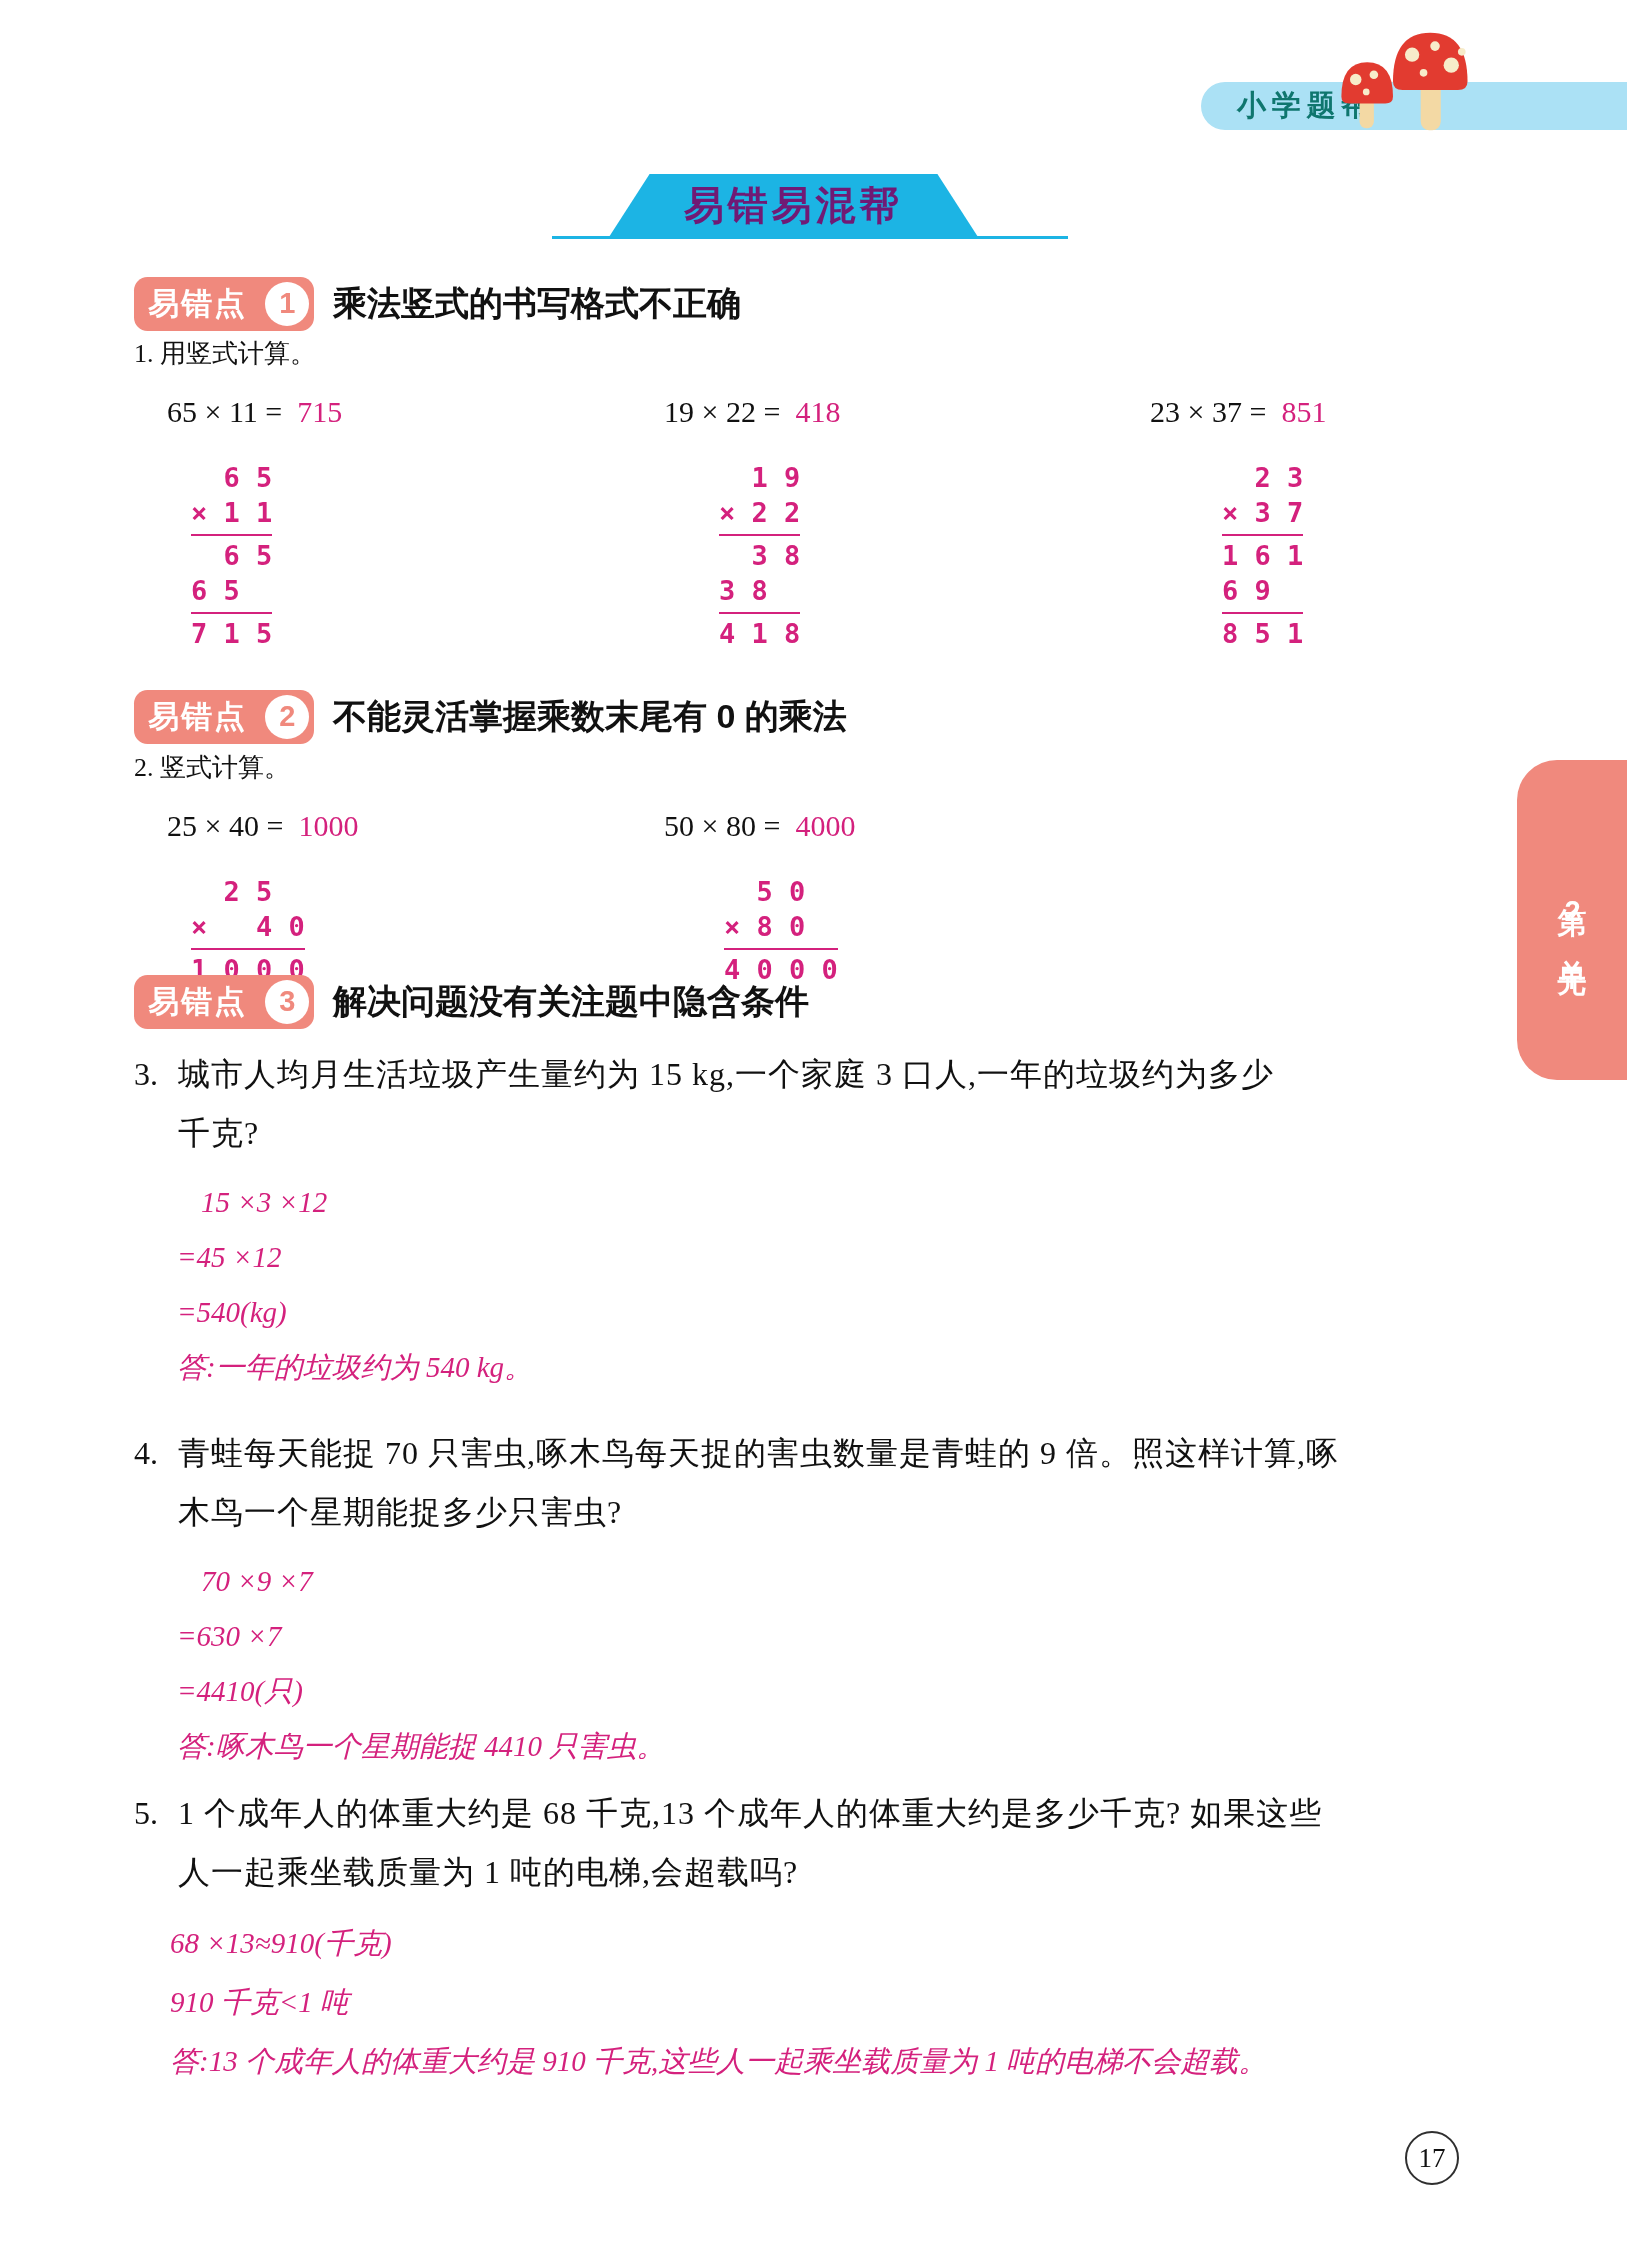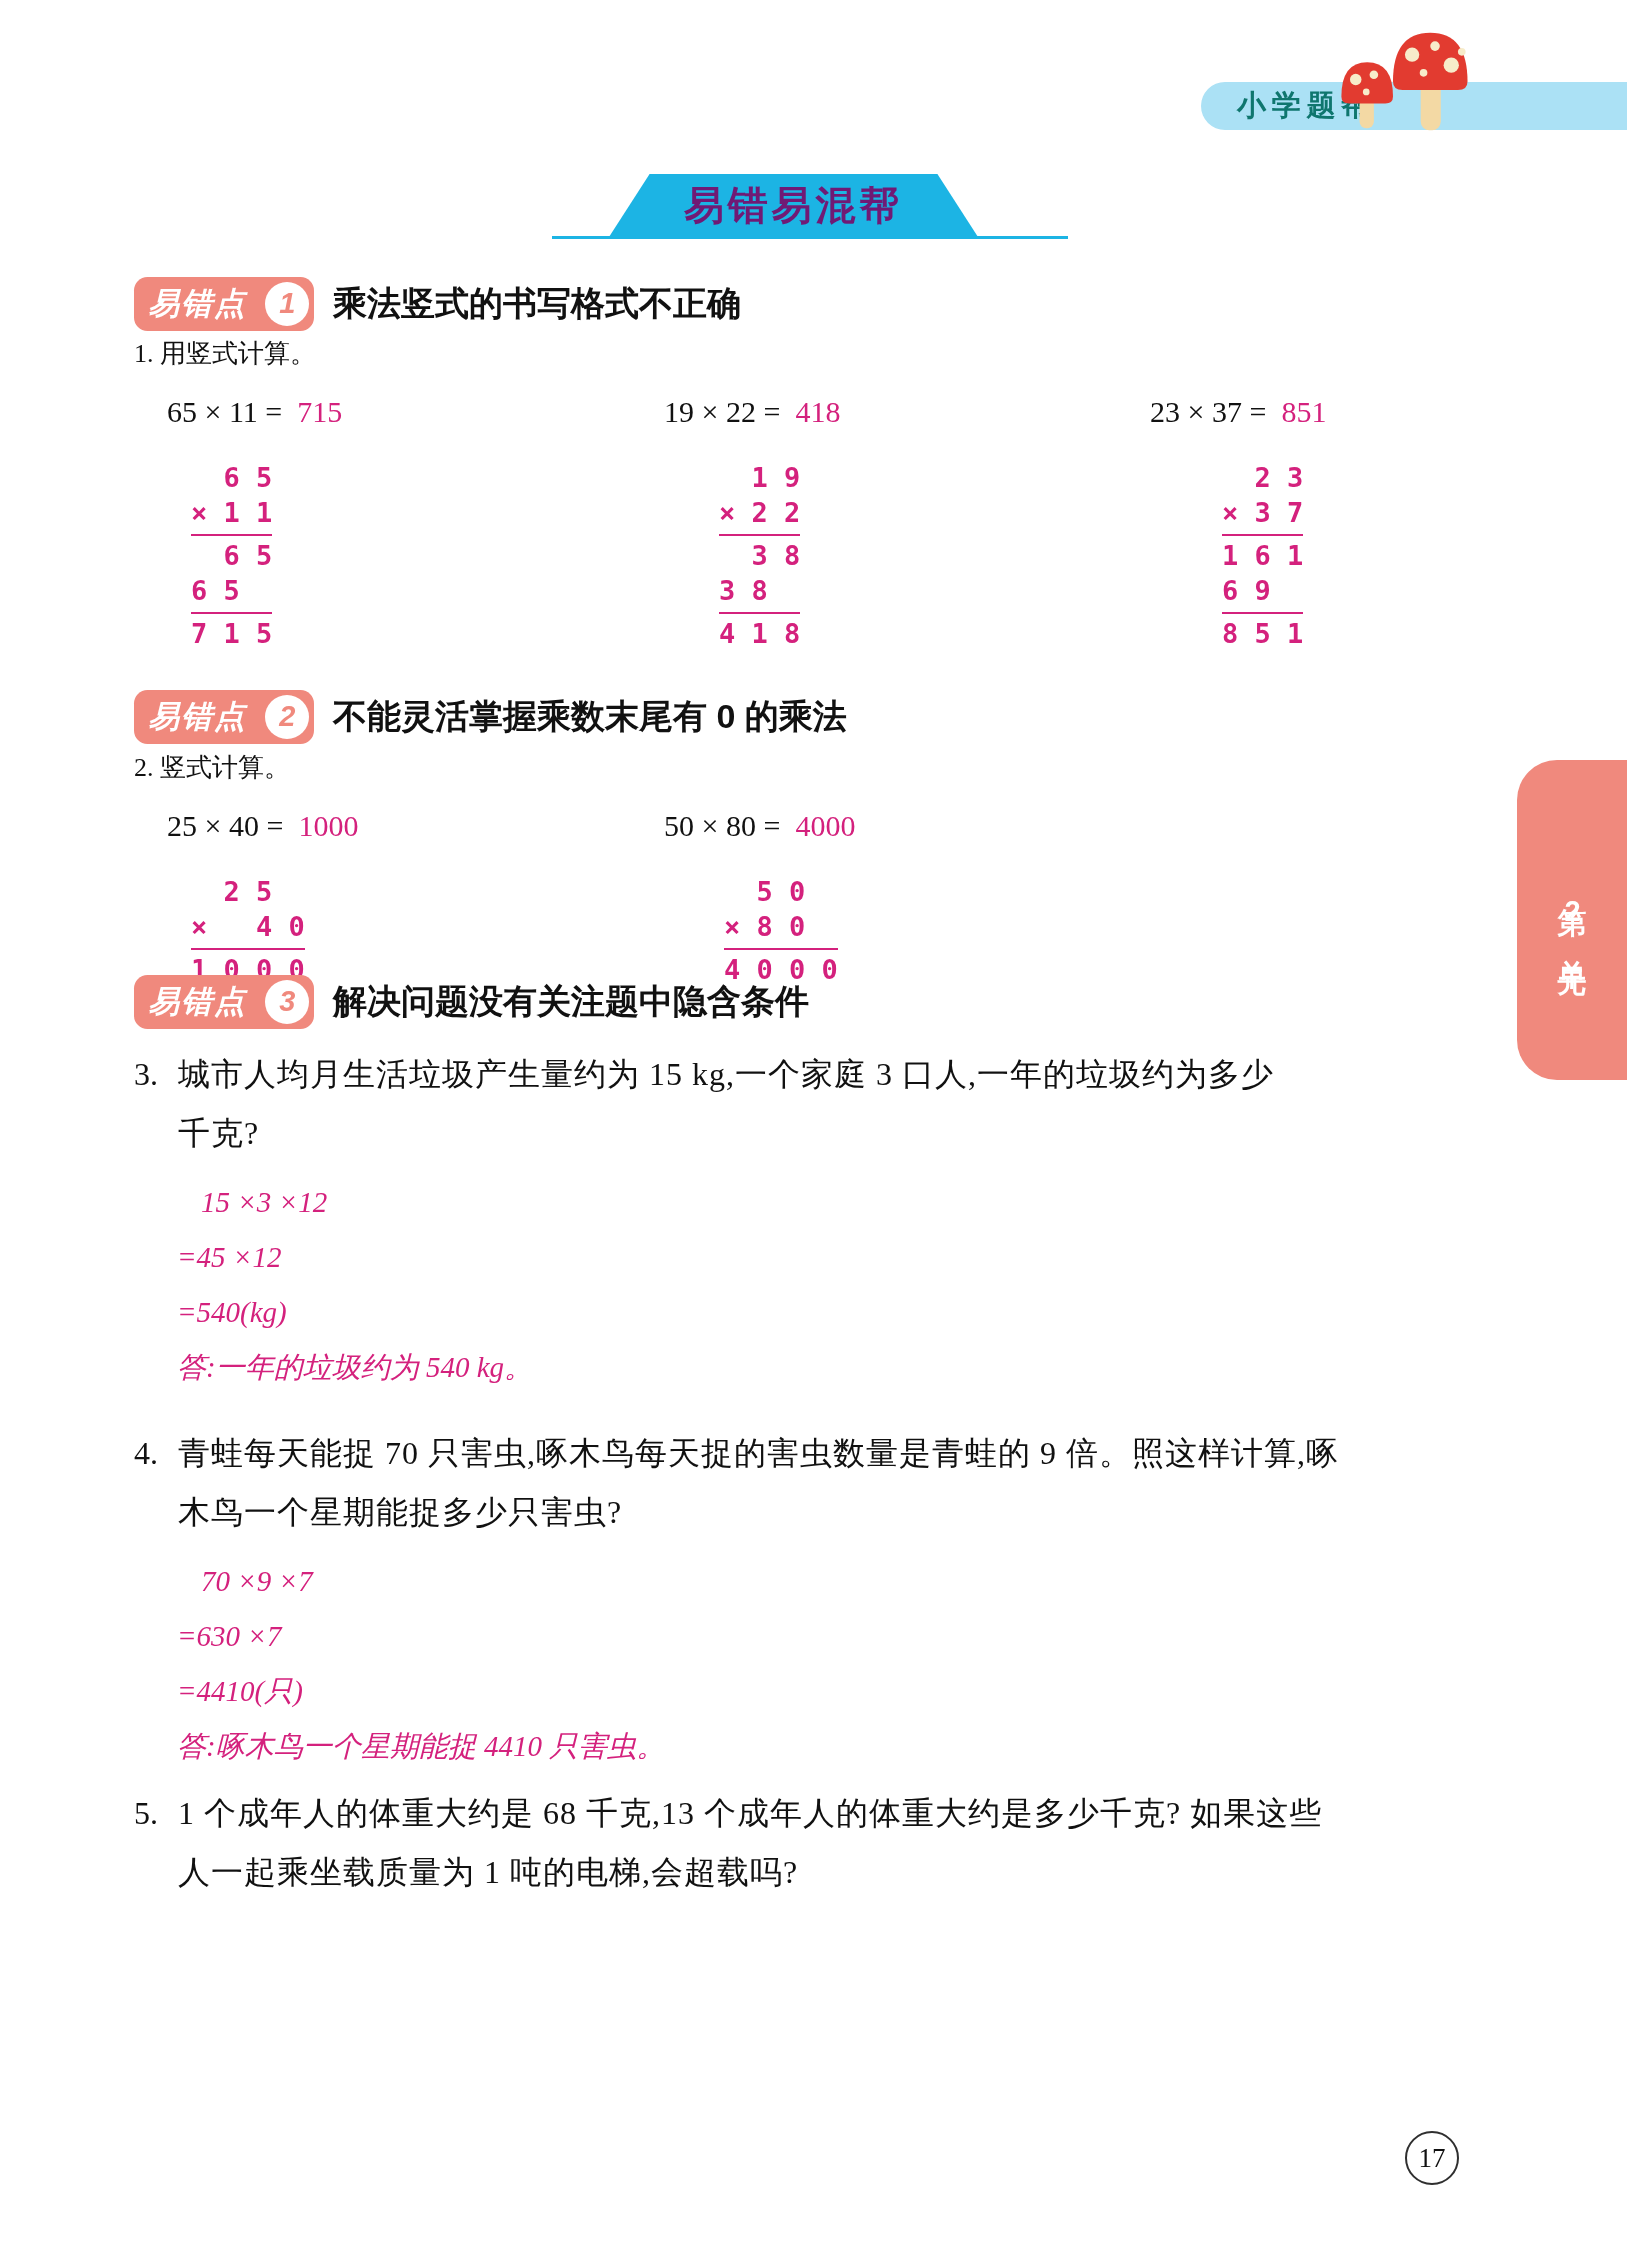--- a/index.html
+++ b/index.html
@@ -17,21 +17,21 @@
   .banner-line{position:absolute;left:552px;top:236px;width:516px;height:2.9px;background:#1cb4e4;}
   .banner-trap{position:absolute;left:609px;top:174px;width:369px;height:63px;background:#1cb4e4;
                clip-path:polygon(11% 0,89% 0,100% 100%,0 100%);
                display:flex;align-items:center;justify-content:center;}
   .banner-trap span{color:#701a75;font-family:"Liberation Sans",sans-serif;font-weight:bold;
                     font-size:40px;letter-spacing:3.8px;}
 
   
   .err-head{position:absolute;left:134px;display:flex;align-items:center;gap:19px;}
   .err-badge{position:relative;width:180px;height:54px;background:#f0897d;border-radius:13.4px;
-             display:flex;align-items:center;flex:none;font-style:italic;}
+             display:flex;align-items:center;flex:none;}
   .err-badge-text{margin-left:14.3px;color:#fff;font-family:"Liberation Sans",sans-serif;
                   font-weight:bold;font-size:31px;letter-spacing:1.9px;}
   .err-badge-num{position:absolute;right:4.8px;top:4.8px;width:44px;height:44px;background:#fff;
                  border-radius:50%;display:flex;align-items:center;justify-content:center;
                  color:#f0897d;font-family:"Liberation Sans",sans-serif;font-weight:bold;font-size:29px;}
   .err-title{margin:0;font-family:"Liberation Sans",sans-serif;font-weight:bold;font-size:34px;color:#111;}
 
   .instruction{position:absolute;left:134px;font-size:26px;color:#111;}
 
   
@@ -226,20 +226,25 @@
 
   <div class="wp g5" style="top:1784px">
     <div class="wp-line">
       <span class="wp-num">5.</span>
       <span>1 个成年人的体重大约是 68 千克,13 个成年人的体重大约是多少千克? 如果这些</span>
     </div>
     <div class="wp-line">
       <span class="wp-num"></span>
       <span>人一起乘坐载质量为 1 吨的电梯,会超载吗?</span>
     </div>
+    <div class="sol">
+      <div class="sol-line ind-c">68 ×13≈910(千克)</div>
+      <div class="sol-line ind-c">910 千克&lt;1 吨</div>
+      <div class="sol-line ind-c">答:13 个成年人的体重大约是 910 千克,这些人一起乘坐载质量为 1 吨的电梯不会超载。</div>
+    </div>
   </div>
 
   <div class="unit-tab">
     <span>第2单元</span>
   </div>
 
   <div class="page-num">
     <span>17</span>
   </div>
 

